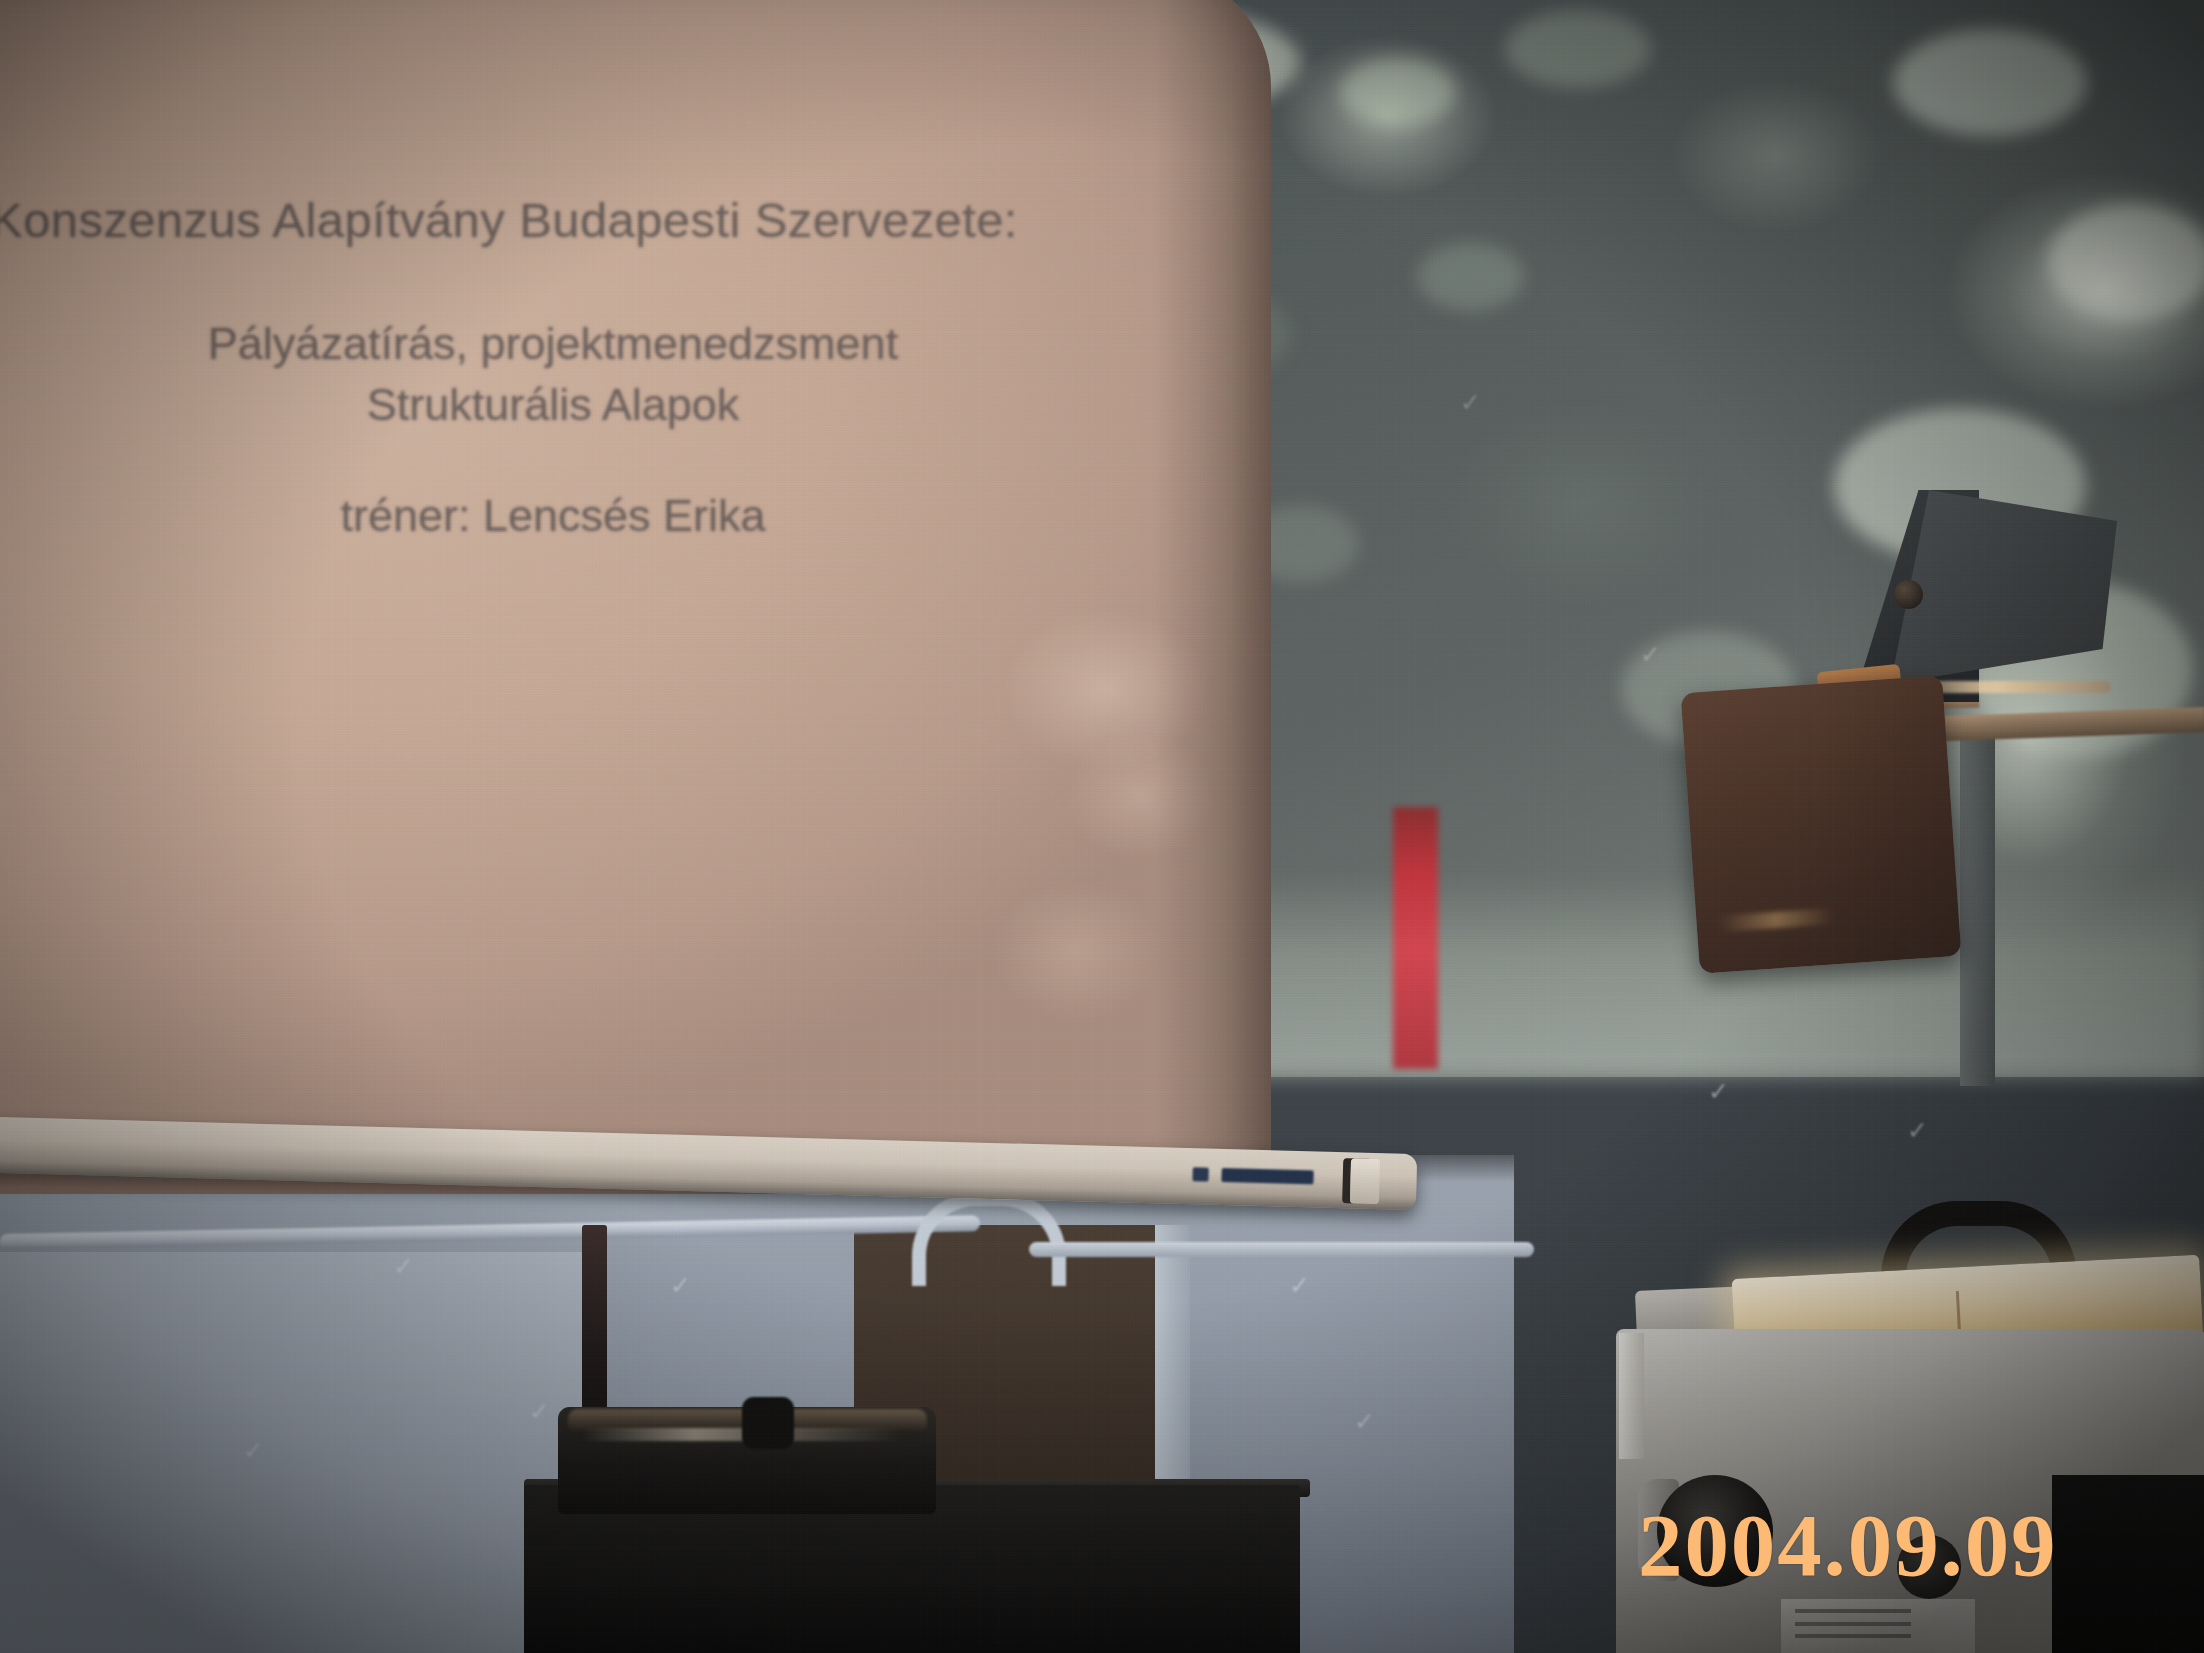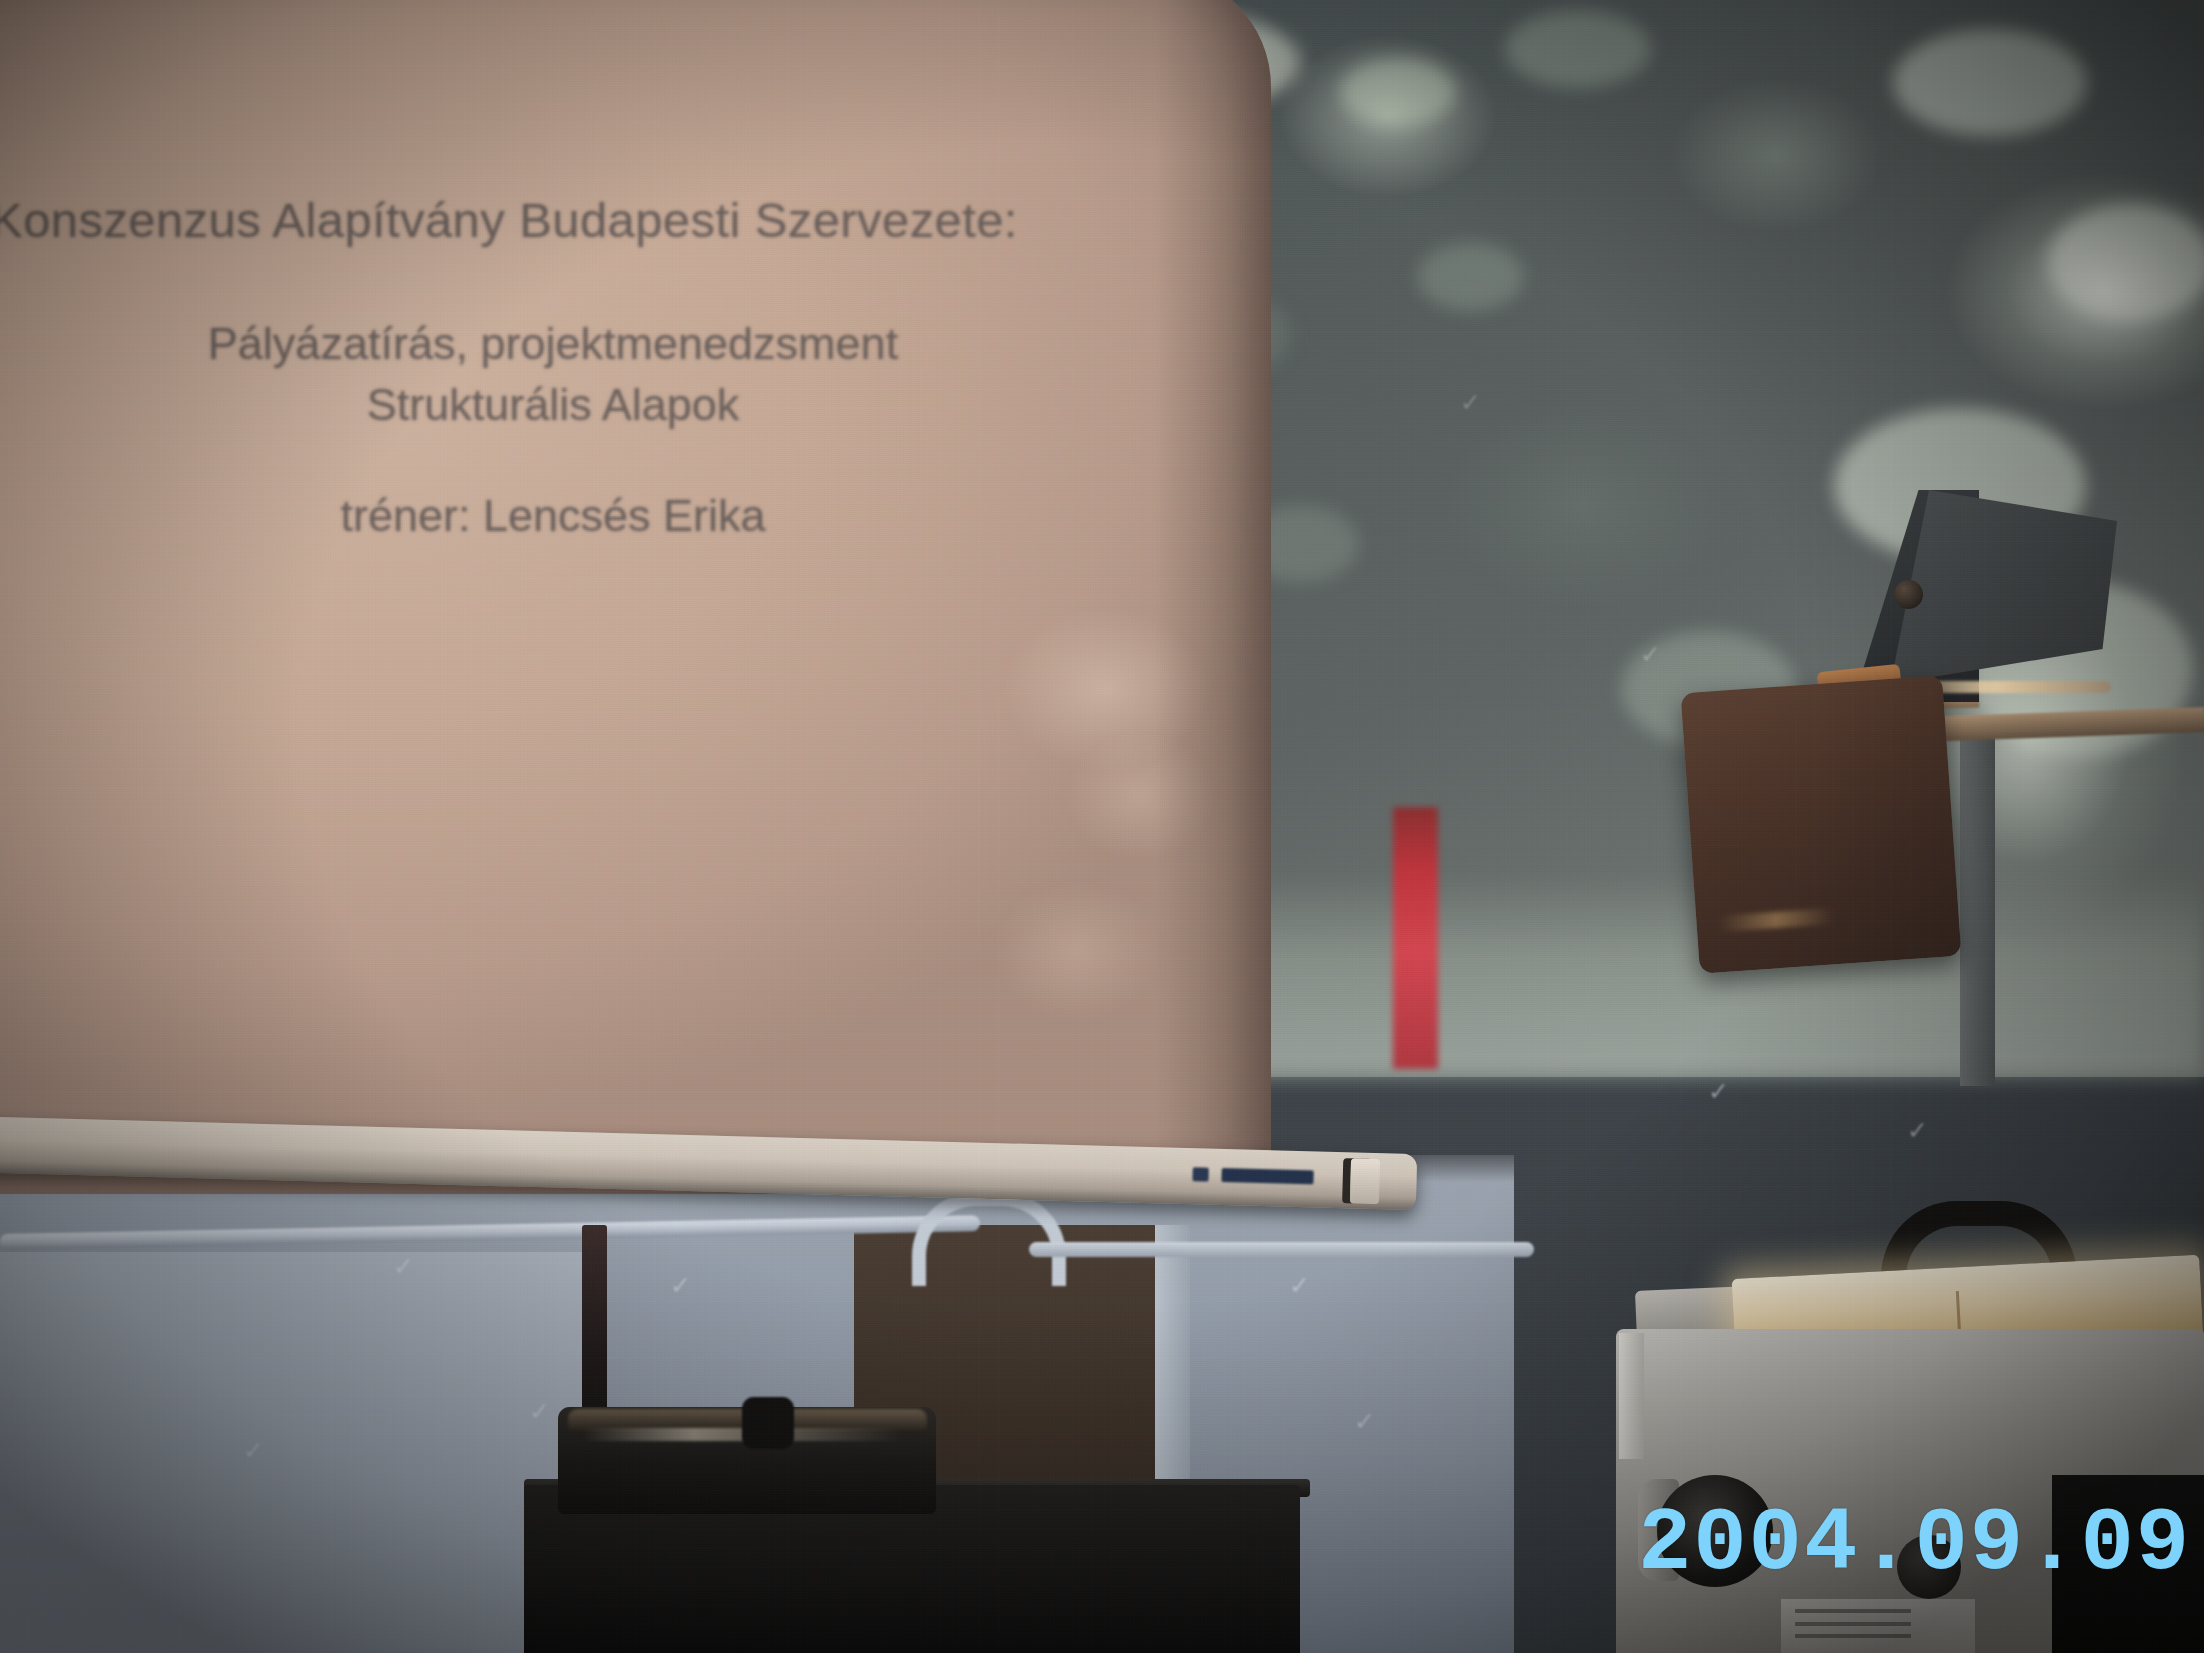--- a/index.html
+++ b/index.html
@@ -282,23 +282,23 @@
     position:absolute;inset:0;pointer-events:none;
     background:radial-gradient(ellipse 1456px 1116px at 48% 44%, rgba(0,0,0,0) 52%, rgba(0,0,0,.30) 82%, rgba(0,0,0,.55) 100%);
   }
   .noise{
     position:absolute;inset:0;pointer-events:none;opacity:.08;
     background-image:repeating-linear-gradient(0deg,rgba(255,255,255,.12) 0 1px,rgba(0,0,0,.12) 1px 1.9px),
                      repeating-linear-gradient(90deg,rgba(255,255,255,.10) 0 1px,rgba(0,0,0,.10) 1px 1.9px);
   }
   .date-stamp{
     position:absolute;left:1638px;top:1494px;
-    font-family:Liberation Mono, monospace;
+    font-family:Liberation Serif, serif;
     font-size:89px;font-weight:bold;letter-spacing:1.9px;
-    color:#7dd3fc;
+    color:#fdba74;
     text-shadow:0 0 1.9px rgba(0,0,0,.35);
     -webkit-font-smoothing:none;
   }
 </style>
 </head>
 <body>
 
 <div id="photo">
 
   <div class="window-wall">

